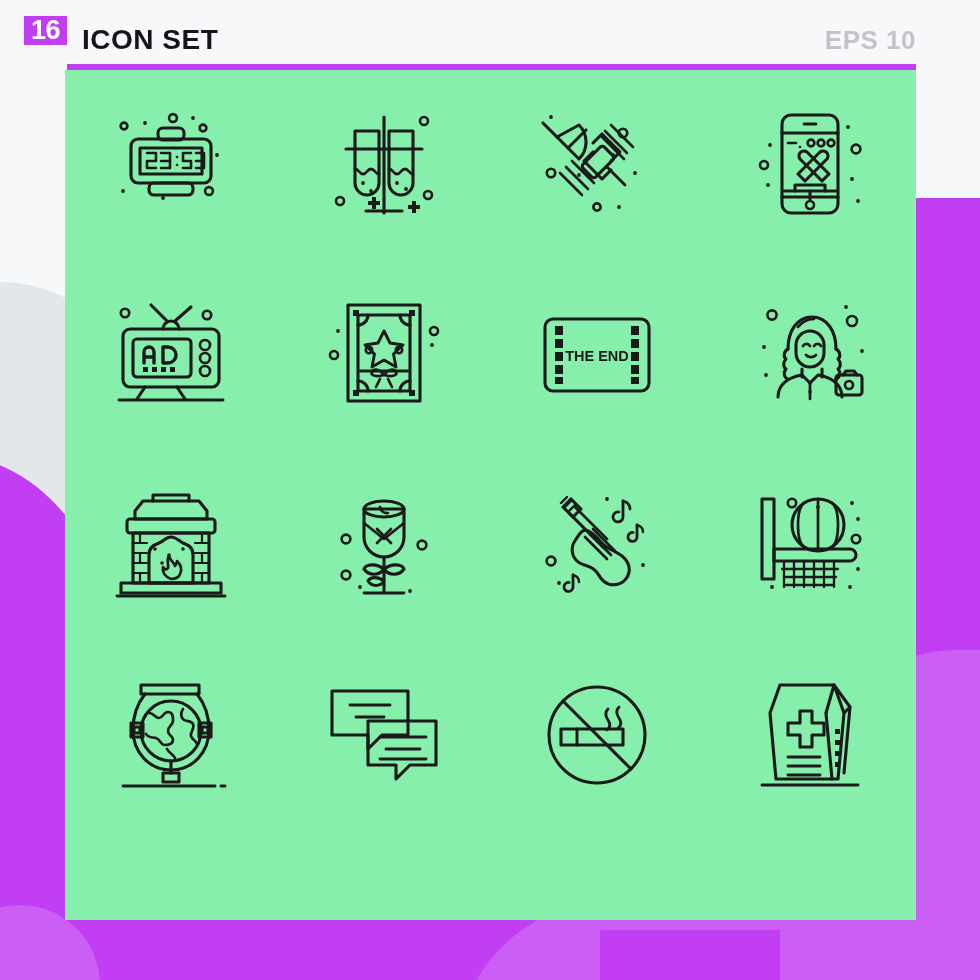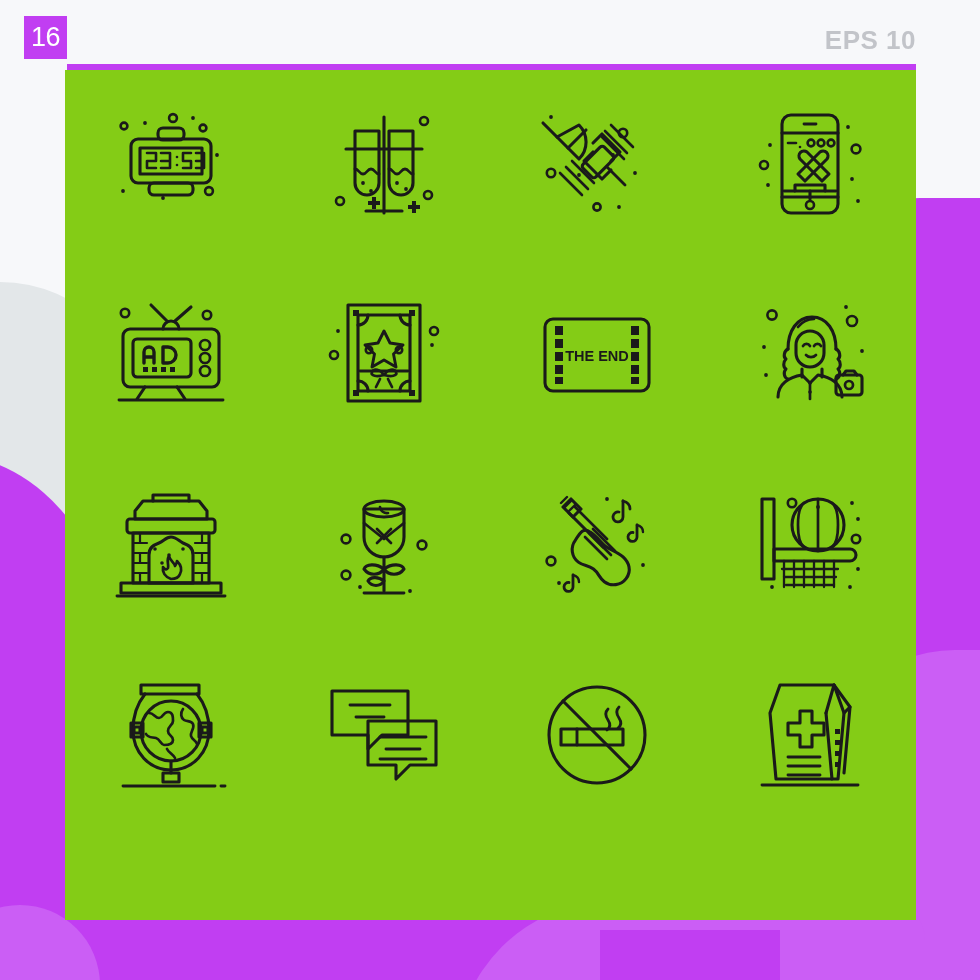--- a/index.html
+++ b/index.html
@@ -71,24 +71,24 @@
     background:#cb5ef5;
     border-radius:80px;
   }
 
   
   .header{
     position:absolute;left:0;top:0;width:980px;height:70px;
   }
   .badge{
     position:absolute;left:24px;top:16px;
-    width:43px;height:43px;
+    width:43px;height:29px;
     background:#c13ef2;
     color:#ffffff;
-    font-size:27px;font-weight:normal;
+    font-size:27px;font-weight:bold;
     display:flex;align-items:center;justify-content:center;
     letter-spacing:-0.5px;
   }
   .header-title{
     position:absolute;left:82px;top:24px;
     font-size:28px;font-weight:bold;color:#14141a;
     letter-spacing:0.5px;
   }
   .header-eps{
     position:absolute;right:64px;top:25px;
@@ -98,21 +98,21 @@
   }
   .header-rule{
     position:absolute;left:67px;top:64px;
     width:849px;height:6px;background:#c13ef2;
   }
 
   
   .card{
     position:absolute;left:65px;top:70px;
     width:851px;height:850px;
-    background:#84cc16;
+    background:#86efac;
   }
 
   .grid{
     position:absolute;left:0;top:0;
     width:851px;height:760px;
     display:grid;
     grid-template-columns:repeat(4,1fr);
     grid-template-rows:repeat(4,1fr);
   }
   .cell{
@@ -131,20 +131,21 @@
     <div class="blob-purple-right-dark"></div>
     <div class="blob-purple-right-light"></div>
     <div class="blob-bottom-dark"></div>
     <div class="blob-bottom-light"></div>
     <div class="blob-bottom-dark2"></div>
     <div class="blob-bottom-left-light"></div>
   </div>
 
   <div class="header">
     <div class="badge">16</div>
+    <div class="header-title">ICON SET</div>
     <div class="header-eps">EPS 10</div>
     <div class="header-rule"></div>
   </div>
 
   <div class="card">
     <div class="grid">
 
       <div class="cell">
         <svg width="124" height="124" viewBox="0 0 124 124" fill="none" stroke="#1a1a1a" stroke-width="3.1" stroke-linecap="round" stroke-linejoin="round">
           <g>

